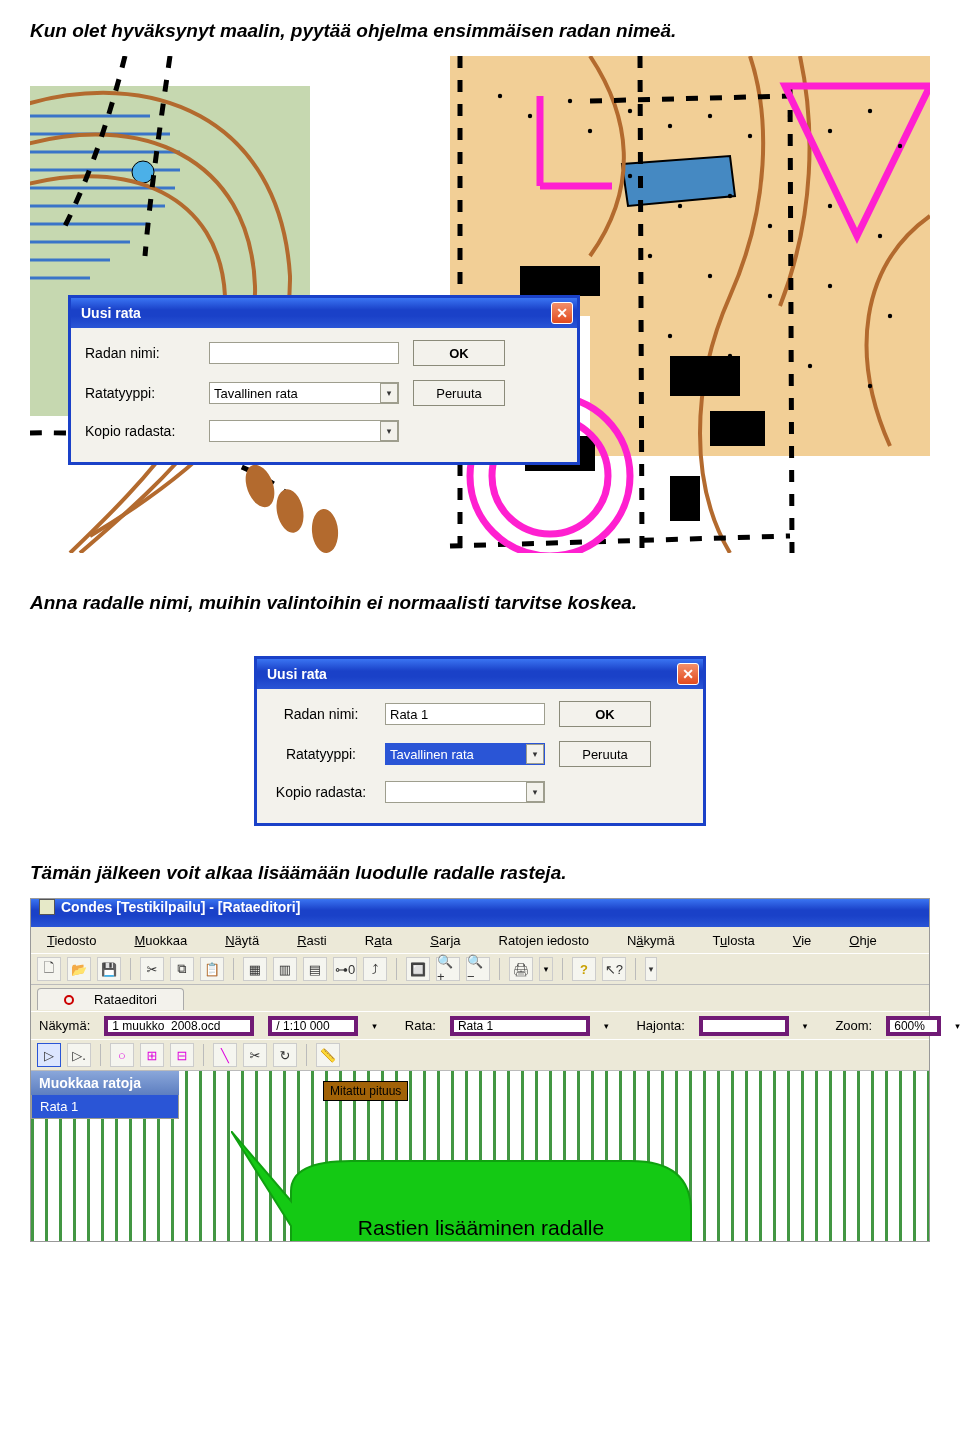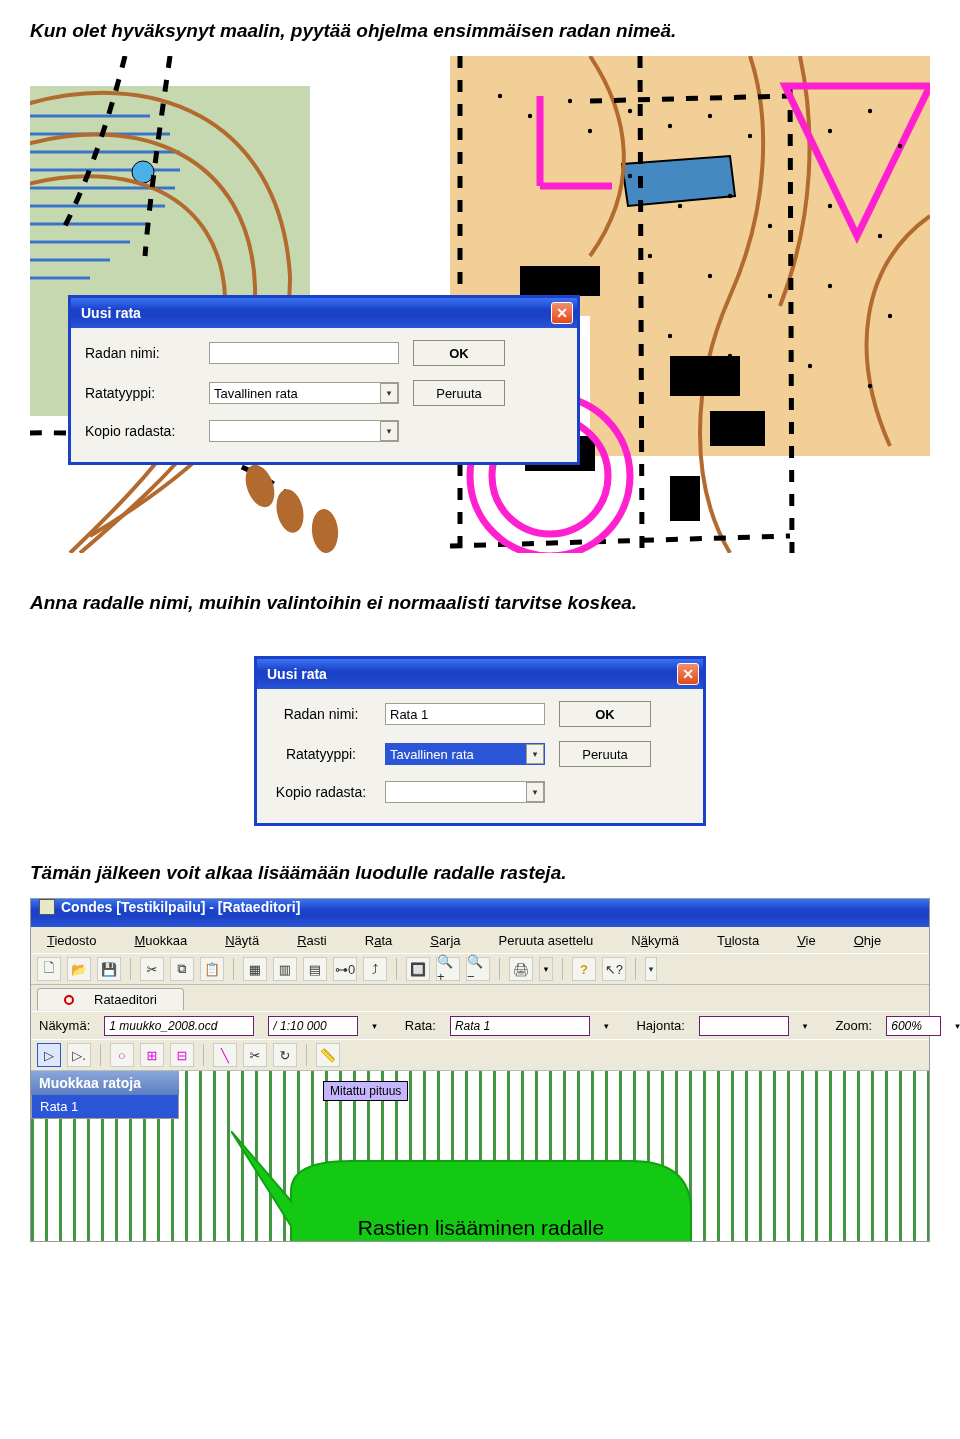--- a/index.html
+++ b/index.html
@@ -112,21 +112,21 @@
   .tab {
     border:1px solid #aaa; border-bottom:none; border-radius:4px 4px 0 0;
     padding:3px 26px; background:#f3f2ec; display:flex; align-items:center; gap:20px;
   }
   .tab .circ { width:10px; height:10px; border:2px solid #c00; border-radius:50%; display:inline-block;}
   .ctxbar {
     background:#ece9d8; height:28px; display:flex; align-items:center; gap:14px;
     padding:0 8px; font-size:13px; border-top:1px solid #fff;
   }
   .ctx-label { }
-  .ctx-field { height:20px; border:1px solid #701a75; background:#fff; padding:0 4px; font-size:12px;font-style:italic; }
+  .ctx-field { height:20px; border:4px solid #701a75; background:#fff; padding:0 4px; font-size:12px; }
   .toolsrow {
     background:#ece9d8; height:32px; display:flex; align-items:center; gap:6px;
     padding:0 6px; border-top:1px solid #fff; border-bottom:1px solid #bbb;
   }
   .toolsrow .tbtn.active { border:1px solid #2a55d6; background:#dce6ff;}
   .side-panel {
     position:absolute; left:0; top:0; width:148px;
   }
   .side-panel .shead {
     background: linear-gradient(#8aa7da,#5d7ec0);
@@ -134,21 +134,21 @@
   }
   .side-panel .sbody { background:#fff; border:1px solid #9e9e8e; border-top:none; }
   .side-panel .sitem {
     padding:4px 8px; font-size:13px; background:#2a55d6; color:#fff;
   }
   .canvas-area {
     position:relative; height:170px; background:#fff; overflow:hidden;
   }
   .tooltip-box {
     position:absolute; left:292px; top:10px;
-    background:#c4b5fd; border:1px solid #000; font-size:12px;
+    background:#a16207; border:1px solid #000; font-size:12px;
     padding:2px 6px;
   }
   .callout {
     position:absolute; left:200px; top:60px; width:500px; height:170px;
   }
   .callout svg { position:absolute; inset:0; }
   .callout .txt {
     position:absolute; left:50%; top:85px; transform:translateX(-50%);
     font-size:21px; color:#000;
   }
@@ -337,21 +337,21 @@
       <span>Condes [Testikilpailu] - [Rataeditori]</span>
     </div>
 
     <div class="menubar">
       <span class="mitem"><u>T</u>iedosto</span>
       <span class="mitem"><u>M</u>uokkaa</span>
       <span class="mitem"><u>N</u>äytä</span>
       <span class="mitem"><u>R</u>asti</span>
       <span class="mitem">R<u>a</u>ta</span>
       <span class="mitem"><u>S</u>arja</span>
-      <span class="mitem">Peruuta asettelu</span>
+      <span class="mitem">Ratojen iedosto</span>
       <span class="mitem">N<u>ä</u>kymä</span>
       <span class="mitem">T<u>u</u>losta</span>
       <span class="mitem"><u>V</u>ie</span>
       <span class="mitem"><u>O</u>hje</span>
     </div>
 
     <div class="toolbar">
       <div class="tbtn">🗋</div>
       <div class="tbtn">📂</div>
       <div class="tbtn">💾</div>

